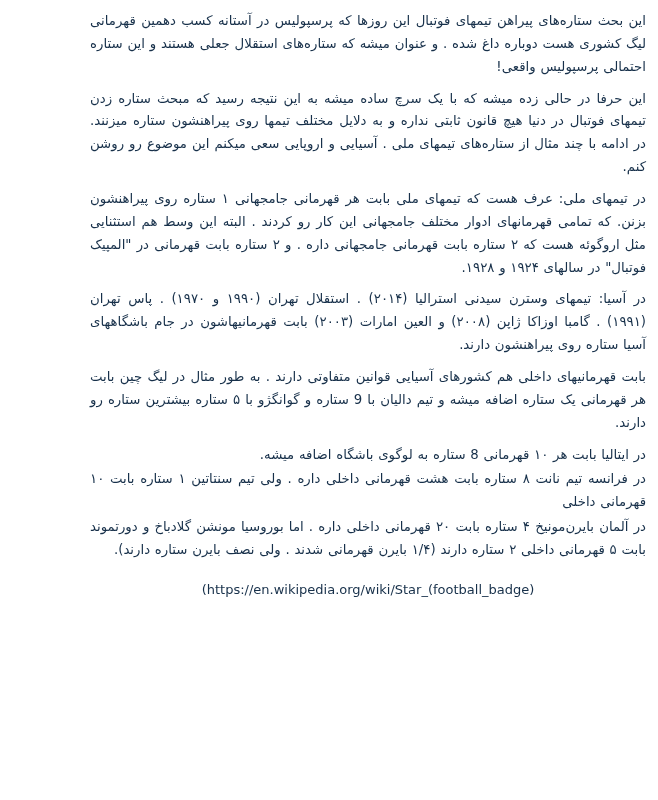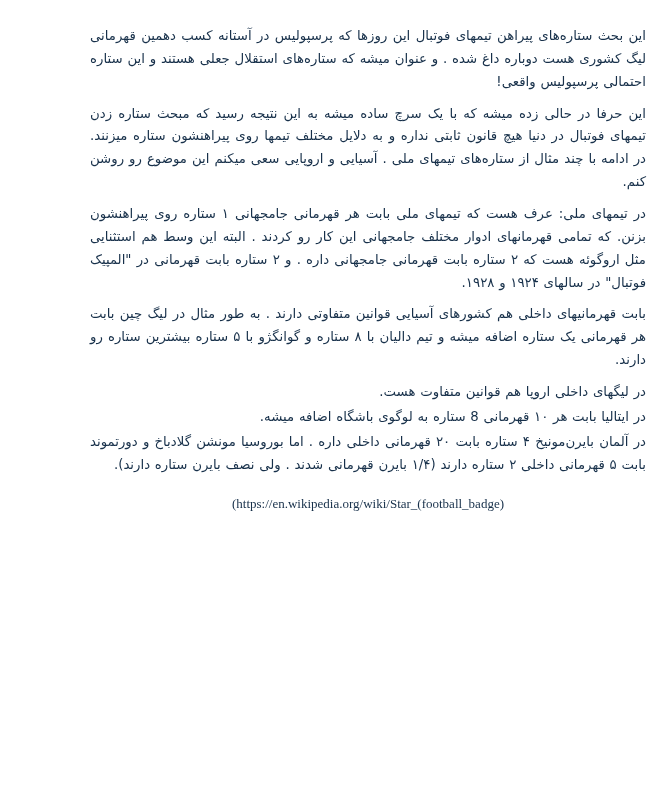--- a/index.html
+++ b/index.html
@@ -10,21 +10,21 @@
   body {
     width: 658px;
     min-height: 800px;
     font-family: "DejaVu Sans", sans-serif;
     color: #1b2a3a;
   }
   #page {
     width: 580px;
     min-height: 800px;
     box-sizing: border-box;
-    padding: 25px 12px 8px 12px;
+    padding: 10px 12px 8px 12px;
     background: #ffffff;
   }
   .para {
     font-size: 13.3px;
     line-height: 1.72;
     text-align: justify;
     text-justify: inter-word;
     direction: rtl;
     margin: 0 0 9px 0;
     color: #17304a;
@@ -36,37 +36,37 @@
   .para.last {
     margin-bottom: 6px;
   }
   .link-line {
     margin-top: 18px;
     text-align: center;
     direction: ltr;
     font-size: 13px;
     line-height: 1.5;
     color: #17304a;
-    font-family: Liberation Serif, serif;
   }
   .link-line .url {
     color: #17304a;
     text-decoration: none;
   }
 </style>
 </head>
 <body>
 
 <div id="page">
 
   <p class="para">این بحث ستاره‌های پیراهن تیمهای فوتبال این روزها که پرسپولیس در آستانه کسب دهمین قهرمانی لیگ کشوری هست دوباره داغ شده . و عنوان میشه که ستاره‌های استقلال جعلی هستند و این ستاره احتمالی پرسپولیس واقعی!</p>
   <p class="para">این حرفا در حالی زده میشه که با یک سرچ ساده میشه به این نتیجه رسید که مبحث ستاره زدن تیمهای فوتبال در دنیا هیچ قانون ثابتی نداره و به دلایل مختلف تیمها روی پیراهنشون ستاره میزنند. در ادامه با چند مثال از ستاره‌های تیمهای ملی . آسیایی و اروپایی سعی میکنم این موضوع رو روشن کنم.</p>
   <p class="para">در تیمهای ملی: عرف هست که تیمهای ملی بابت هر قهرمانی جامجهانی ۱ ستاره روی پیراهنشون بزنن. که تمامی قهرمانهای ادوار مختلف جامجهانی این کار رو کردند . البته این وسط هم استثنایی مثل اروگوئه هست که ۲ ستاره بابت قهرمانی جامجهانی داره . و ۲ ستاره بابت قهرمانی در "المپیک فوتبال" در سالهای ۱۹۲۴ و ۱۹۲۸.</p>
-  <p class="para">بابت قهرمانیهای داخلی هم کشورهای آسیایی قوانین متفاوتی دارند . به طور مثال در لیگ چین بابت هر قهرمانی یک ستاره اضافه میشه و تیم دالیان با ۸ ستاره و گوانگژو با ۵ ستاره بیشترین ستاره رو دارند.</p>
-  <p class="para tight">در لیگهای داخلی اروپا هم قوانین متفاوت هست.</p>
+  <p class="para">در آسیا: تیمهای وسترن سیدنی استرالیا (۲۰۱۴) . استقلال تهران (۱۹۹۰ و ۱۹۷۰) . پاس تهران (۱۹۹۱) . گامبا اوزاکا ژاپن (۲۰۰۸) و العین امارات (۲۰۰۳) بابت قهرمانیهاشون در جام باشگاههای آسیا ستاره روی پیراهنشون دارند.</p>
+  <p class="para">بابت قهرمانیهای داخلی هم کشورهای آسیایی قوانین متفاوتی دارند . به طور مثال در لیگ چین بابت هر قهرمانی یک ستاره اضافه میشه و تیم دالیان با 9 ستاره و گوانگژو با ۵ ستاره بیشترین ستاره رو دارند.</p>
   <p class="para tight">در ایتالیا بابت هر ۱۰ قهرمانی 8 ستاره به لوگوی باشگاه اضافه میشه.</p>
+  <p class="para tight">در فرانسه تیم نانت ۸ ستاره بابت هشت قهرمانی داخلی داره . ولی تیم سنتاتین ۱ ستاره بابت ۱۰ قهرمانی داخلی</p>
   <p class="para last">در آلمان بایرن‌مونیخ ۴ ستاره بابت ۲۰ قهرمانی داخلی داره . اما بوروسیا مونشن گلادباخ و دورتموند بابت ۵ قهرمانی داخلی ۲ ستاره دارند (۱/۴ بایرن قهرمانی شدند . ولی نصف بایرن ستاره دارند).</p>
 
   <div class="link-line">
     <span>(</span><a class="url" href="#">https://en.wikipedia.org/wiki/Star_(football_badge</a><span>)</span>
   </div>
 
 </div>
 
 </body></html>

